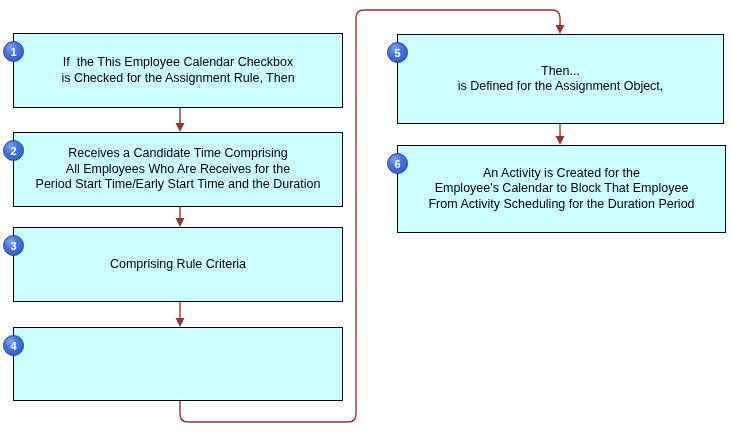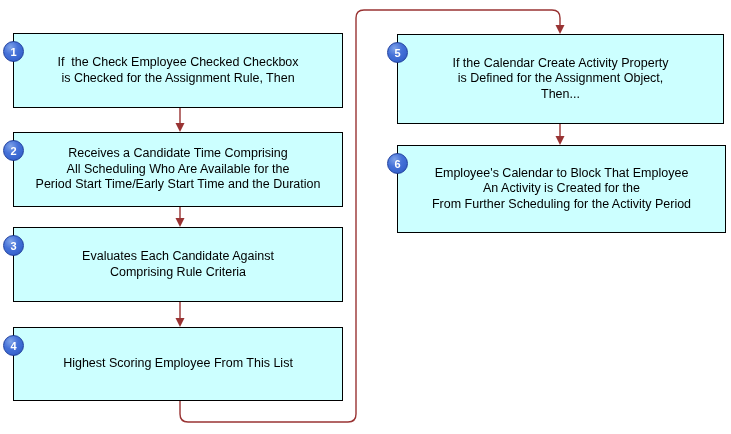--- a/index.html
+++ b/index.html
@@ -58,60 +58,57 @@
     <path class="ln" d="M180,401 L180,414 Q180,422 188,422 L348,422 Q356,422 356,414 L356,18 Q356,10 364,10 L552,10 Q560,10 560,18 L560,25.5"></path>
     <polygon class="ah" points="555.5,25 564.5,25 560,34"></polygon>
 
     <path class="ln" d="M560,124 V136.5"></path>
     <polygon class="ah" points="555.5,136 564.5,136 560,145"></polygon>
   </svg>
 
   <div class="box box1">
     <div class="badge">1</div>
     <div class="lines">
-      <div class="line">If  the Check Employee Checked Checkbox</div>
+      <div class="line">If  the This Employee Calendar Checkbox</div>
       <div class="line">is Checked for the Assignment Rule, Then</div>
     </div>
   </div>
 
   <div class="box box2">
     <div class="badge">2</div>
     <div class="lines">
       <div class="line">Receives a Candidate Time Comprising</div>
-      <div class="line">All Scheduling Who Are Available for the</div>
+      <div class="line">All Employees Who Are Receives for the</div>
       <div class="line">Period Start Time/Early Start Time and the Duration</div>
     </div>
   </div>
 
   <div class="box box3">
     <div class="badge">3</div>
     <div class="lines">
-      <div class="line">Evaluates Each Candidate Against</div>
       <div class="line">Comprising Rule Criteria</div>
     </div>
   </div>
 
   <div class="box box4">
     <div class="badge">4</div>
     <div class="lines">
-      <div class="line">Highest Scoring Employee From This List</div>
     </div>
   </div>
 
   <div class="box box5">
     <div class="badge">5</div>
     <div class="lines">
-      <div class="line">If the Calendar Create Activity Property</div>
+      <div class="line">Then...</div>
       <div class="line">is Defined for the Assignment Object,</div>
-      <div class="line">Then...</div>
     </div>
   </div>
 
   <div class="box box6">
     <div class="badge">6</div>
     <div class="lines">
+      <div class="line">An Activity is Created for the</div>
       <div class="line">Employee's Calendar to Block That Employee</div>
-      <div class="line">An Activity is Created for the</div>
-      <div class="line">From Further Scheduling for the Activity Period</div>
+      <div class="line">From Activity Scheduling for the Duration Period</div>
     </div>
   </div>
 
 </div>
 
 </body></html>

